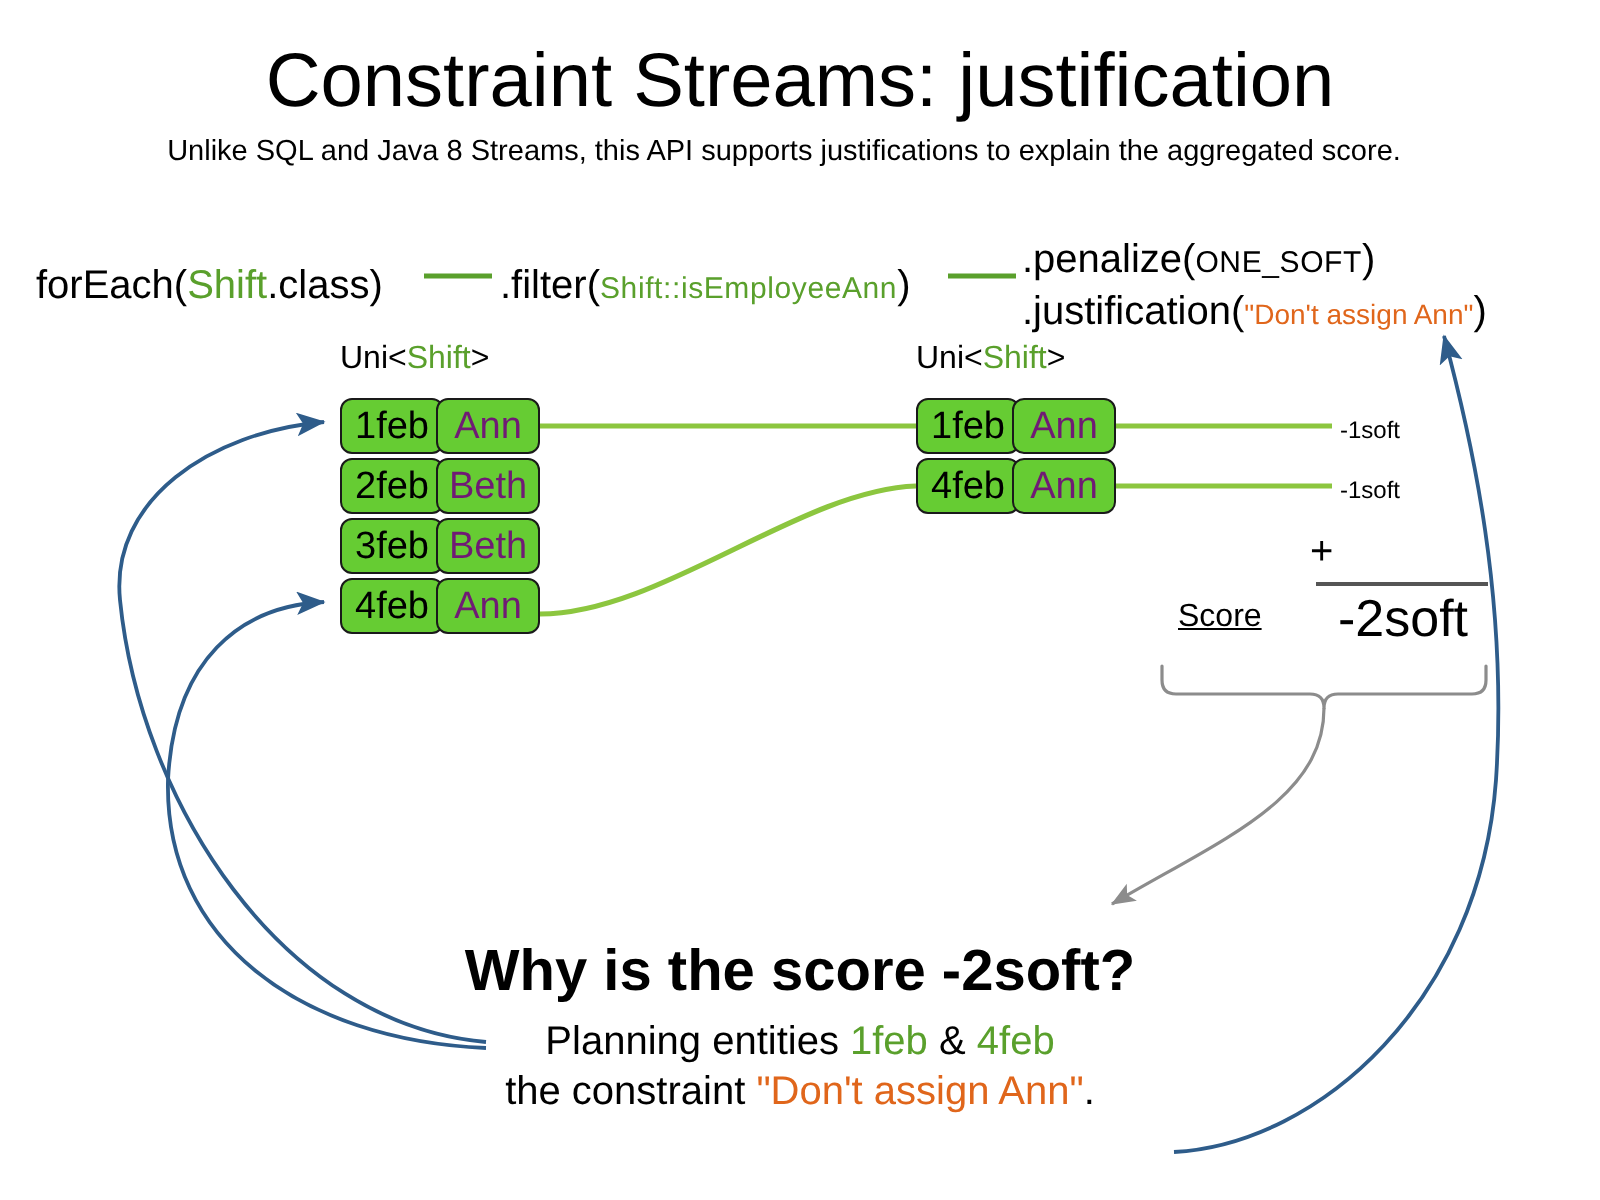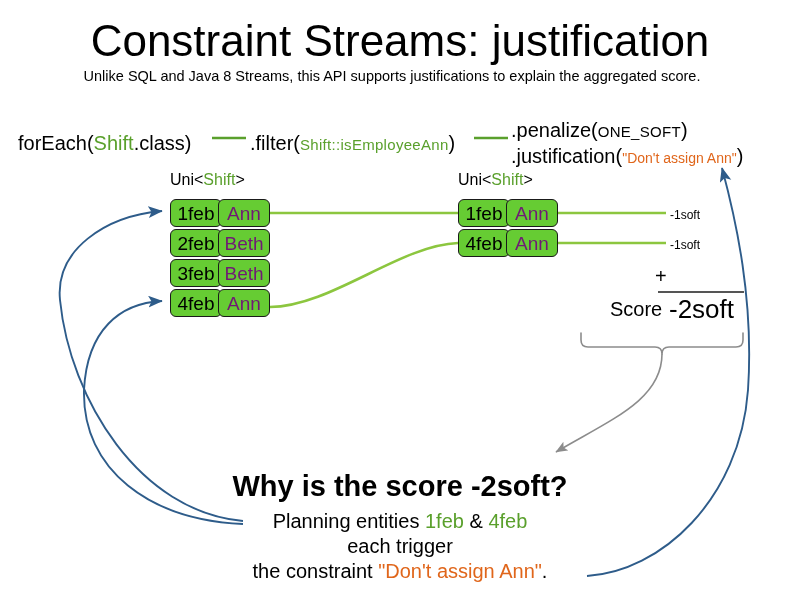--- a/index.html
+++ b/index.html
@@ -24,21 +24,21 @@
     left: 0; top: 0;
     width: 800px; height: 600px;
     pointer-events: none;
   }
   
   .title {
     position: absolute;
     left: 0; top: 18px;
     width: 800px;
     text-align: center;
-    font-size: 44px;
+    font-size: 38px;
     line-height: 46px;
     font-weight: normal;
     letter-spacing: 0px;
     white-space: nowrap;
   }
   .subtitle {
     position: absolute;
     left: 0; top: 66px;
     width: 784px;
     text-align: center;
@@ -113,23 +113,24 @@
     position: absolute;
     font-size: 12px;
     line-height: 24px;
     white-space: nowrap;
   }
   .soft-1 { left: 670px; top: 203px; }
   .soft-2 { left: 670px; top: 233px; }
   
   .score-label {
     position: absolute;
-    left: 610px; top: 297px;
-    font-size: 20px;
-    line-height: 24px;
+    left: 589px; top: 297px;
+    font-size: 16px;
+    line-height: 24px;
+    text-decoration: underline;
   }
   .plus-sign {
     position: absolute;
     left: 655px; top: 265px;
     font-size: 20px;
     line-height: 22px;
   }
   .score-rule {
     position: absolute;
     left: 658px; top: 291px;
@@ -231,21 +232,20 @@
   <div class="plus-sign">+</div>
   <div class="score-rule"></div>
   <div class="score-label">Score</div>
   <div class="score-total">-2soft</div>
 
   <div class="why">Why is the score -2soft?</div>
   <div class="explain">
     <div>
       <span>Planning entities </span><span class="g">1feb</span><span> &amp; </span><span class="g">4feb</span>
     </div>
-    <div>each trigger</div>
     <div>
       <span>the constraint </span><span class="o">"Don't assign Ann"</span><span>.</span>
     </div>
   </div>
 
   <svg id="wires" viewBox="0 0 800 600">
     <defs>
       <marker id="arrowBlue" markerWidth="9" markerHeight="9" refX="7.2" refY="3.1" orient="auto" markerUnits="strokeWidth">
         <path d="M0,0 L7.6,3.1 L0,6.2 L1.7,3.1 Z" fill="#2e5c8a"></path>
       </marker>

